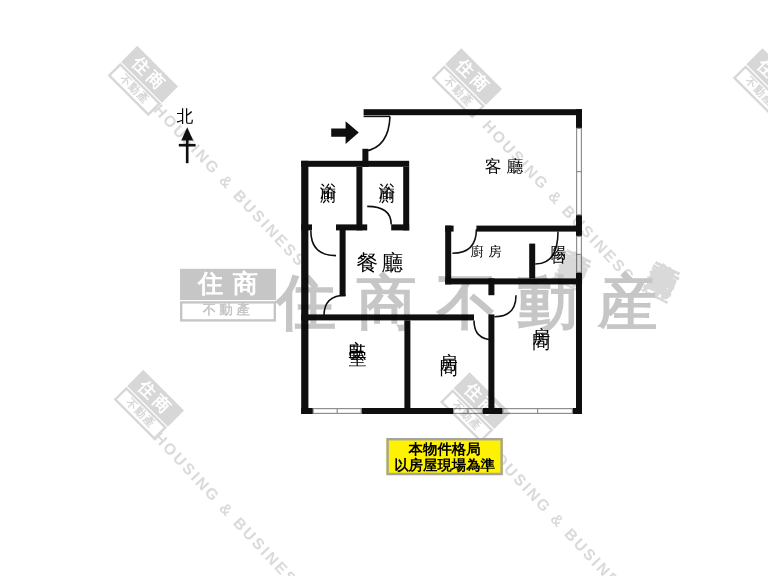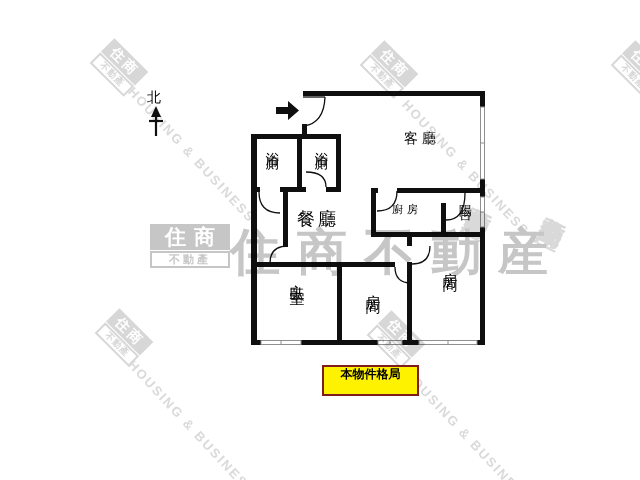--- a/index.html
+++ b/index.html
@@ -14,21 +14,21 @@
   .lbl-kitchen{left:392px;top:202px;font-size:11px;letter-spacing:4px;}
   .lbl-balcony{left:456px;top:194px;font-size:13px;letter-spacing:3px;}
   .lbl-bathl  {left:263px;top:141px;font-size:14px;letter-spacing:3px;}
   .lbl-bathr  {left:312px;top:141px;font-size:14px;letter-spacing:3px;}
   .lbl-master {left:287px;top:272px;font-size:15px;letter-spacing:3px;}
   .lbl-roomm  {left:363px;top:282px;font-size:15px;letter-spacing:6px;}
   .lbl-roomr  {left:440px;top:260px;font-size:15px;letter-spacing:6px;}
   .lbl-north  {left:147px;top:89px;font-size:14px;}
   
   #note{position:absolute;left:322px;top:365px;width:97px;height:31px;z-index:4;
-        background:#fff200;border:2px solid #7f1d1d;box-sizing:border-box;
+        background:#fff200;border:2px solid #a3a3a3;box-sizing:border-box;
         text-align:center;font-weight:bold;font-size:12px;line-height:13.5px;color:#000;
         padding-top:1px;white-space:nowrap;}
   
   #wm{position:absolute;left:0;top:0;width:640px;height:480px;z-index:3;
       mix-blend-mode:multiply;pointer-events:none;}
   .wm-housing{position:absolute;transform:rotate(47deg);transform-origin:0 0;
       font-weight:bold;font-size:13px;letter-spacing:2px;color:#dadada;white-space:nowrap;}
   .stamp{position:absolute;width:48px;transform:rotate(45deg);}
   .stamp .s-top{background:#d7d7d7;color:#ffffff;font-weight:bold;font-size:14px;
       letter-spacing:3px;text-align:center;height:19px;line-height:19px;}
@@ -159,15 +159,16 @@
 
     <div id="biglogo">
       <div class="s-top">住商</div>
       <div class="s-bot">不動產</div>
     </div>
     <div id="bigtext">住商不動産</div>
   </div>
 
   <div id="note">
     <div>本物件格局</div>
+    <div>以房屋現場為準</div>
   </div>
 
 </div>
 
 </body></html>

